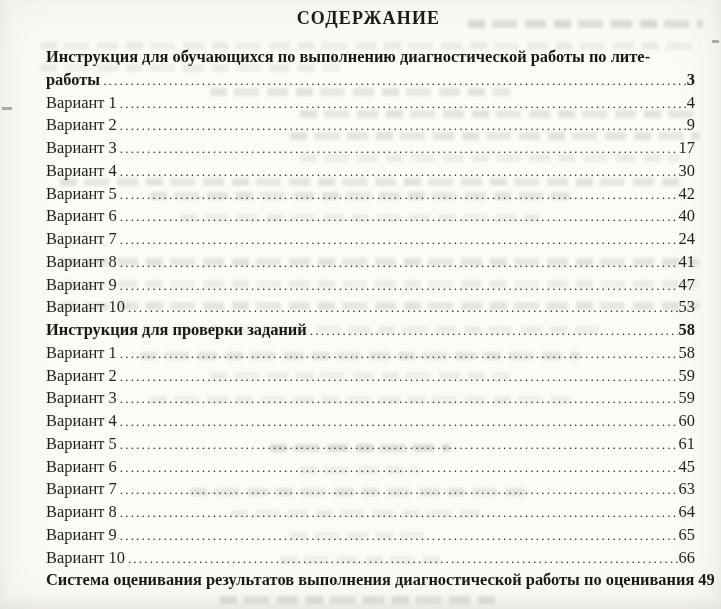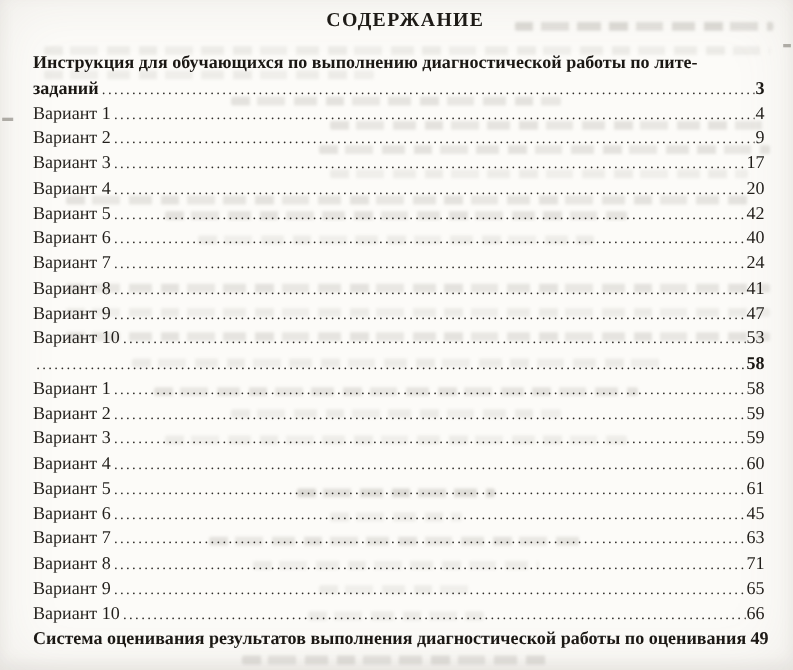--- a/index.html
+++ b/index.html
@@ -39,21 +39,21 @@
   }
   .toc {
     position: absolute; top: 46px; left: 30px; right: 26px;
   }
   .toc-line {
     display: flex; align-items: baseline;
     height: 22.75px; line-height: 22.75px;
     font-size: 16.4px; white-space: nowrap;
   }
   .toc-entry.bold .toc-line { font-weight: bold; color: #1b1814; }
-  .toc-label { flex: 0 0 auto; }
+  .toc-label { flex: 0 0 auto; margin-left: 16px; }
   .dots {
     flex: 1 1 auto; min-width: 0;
     overflow: hidden; white-space: nowrap;
     font-size: 13.5px; letter-spacing: 2.1px;
     color: #2e2b27; font-weight: normal;
     margin: 0 1px 0 3px;
   }
   .toc-entry.bold .dots { color: #2e2b27; }
   .pg { flex: 0 0 auto; font-size: 16.4px; }
   .speck { position: absolute; background: rgba(90,86,78,.45); filter: blur(.6px); }
@@ -93,21 +93,21 @@
 <div class="page-title-wrap">
   <span class="page-title">СОДЕРЖАНИЕ</span>
 </div>
 
 <div class="toc">
     <div class="toc-entry bold">
       <div class="toc-line">
         <span class="toc-label">Инструкция для обучающихся по выполнению диагностической работы по лите-</span>
       </div>
       <div class="toc-line">
-        <span class="toc-label">заданий</span>
+        <span class="toc-label">работы</span>
         <span class="dots">............................................................................................................................................................................................................................................................................................................</span>
         <span class="pg">3</span>
       </div>
     </div>
     <div class="toc-entry">
       <div class="toc-line">
         <span class="toc-label">Вариант 1</span>
         <span class="dots">............................................................................................................................................................................................................................................................................................................</span>
         <span class="pg">4</span>
       </div>
@@ -123,21 +123,21 @@
       <div class="toc-line">
         <span class="toc-label">Вариант 3</span>
         <span class="dots">............................................................................................................................................................................................................................................................................................................</span>
         <span class="pg">17</span>
       </div>
     </div>
     <div class="toc-entry">
       <div class="toc-line">
         <span class="toc-label">Вариант 4</span>
         <span class="dots">............................................................................................................................................................................................................................................................................................................</span>
-        <span class="pg">20</span>
+        <span class="pg">30</span>
       </div>
     </div>
     <div class="toc-entry">
       <div class="toc-line">
         <span class="toc-label">Вариант 5</span>
         <span class="dots">............................................................................................................................................................................................................................................................................................................</span>
         <span class="pg">42</span>
       </div>
     </div>
     <div class="toc-entry">
@@ -170,20 +170,21 @@
     </div>
     <div class="toc-entry">
       <div class="toc-line">
         <span class="toc-label">Вариант 10</span>
         <span class="dots">............................................................................................................................................................................................................................................................................................................</span>
         <span class="pg">53</span>
       </div>
     </div>
     <div class="toc-entry bold">
       <div class="toc-line">
+        <span class="toc-label">Инструкция для проверки заданий</span>
         <span class="dots">............................................................................................................................................................................................................................................................................................................</span>
         <span class="pg">58</span>
       </div>
     </div>
     <div class="toc-entry">
       <div class="toc-line">
         <span class="toc-label">Вариант 1</span>
         <span class="dots">............................................................................................................................................................................................................................................................................................................</span>
         <span class="pg">58</span>
       </div>
@@ -227,21 +228,21 @@
       <div class="toc-line">
         <span class="toc-label">Вариант 7</span>
         <span class="dots">............................................................................................................................................................................................................................................................................................................</span>
         <span class="pg">63</span>
       </div>
     </div>
     <div class="toc-entry">
       <div class="toc-line">
         <span class="toc-label">Вариант 8</span>
         <span class="dots">............................................................................................................................................................................................................................................................................................................</span>
-        <span class="pg">71</span>
+        <span class="pg">64</span>
       </div>
     </div>
     <div class="toc-entry">
       <div class="toc-line">
         <span class="toc-label">Вариант 9</span>
         <span class="dots">............................................................................................................................................................................................................................................................................................................</span>
         <span class="pg">65</span>
       </div>
     </div>
     <div class="toc-entry">

